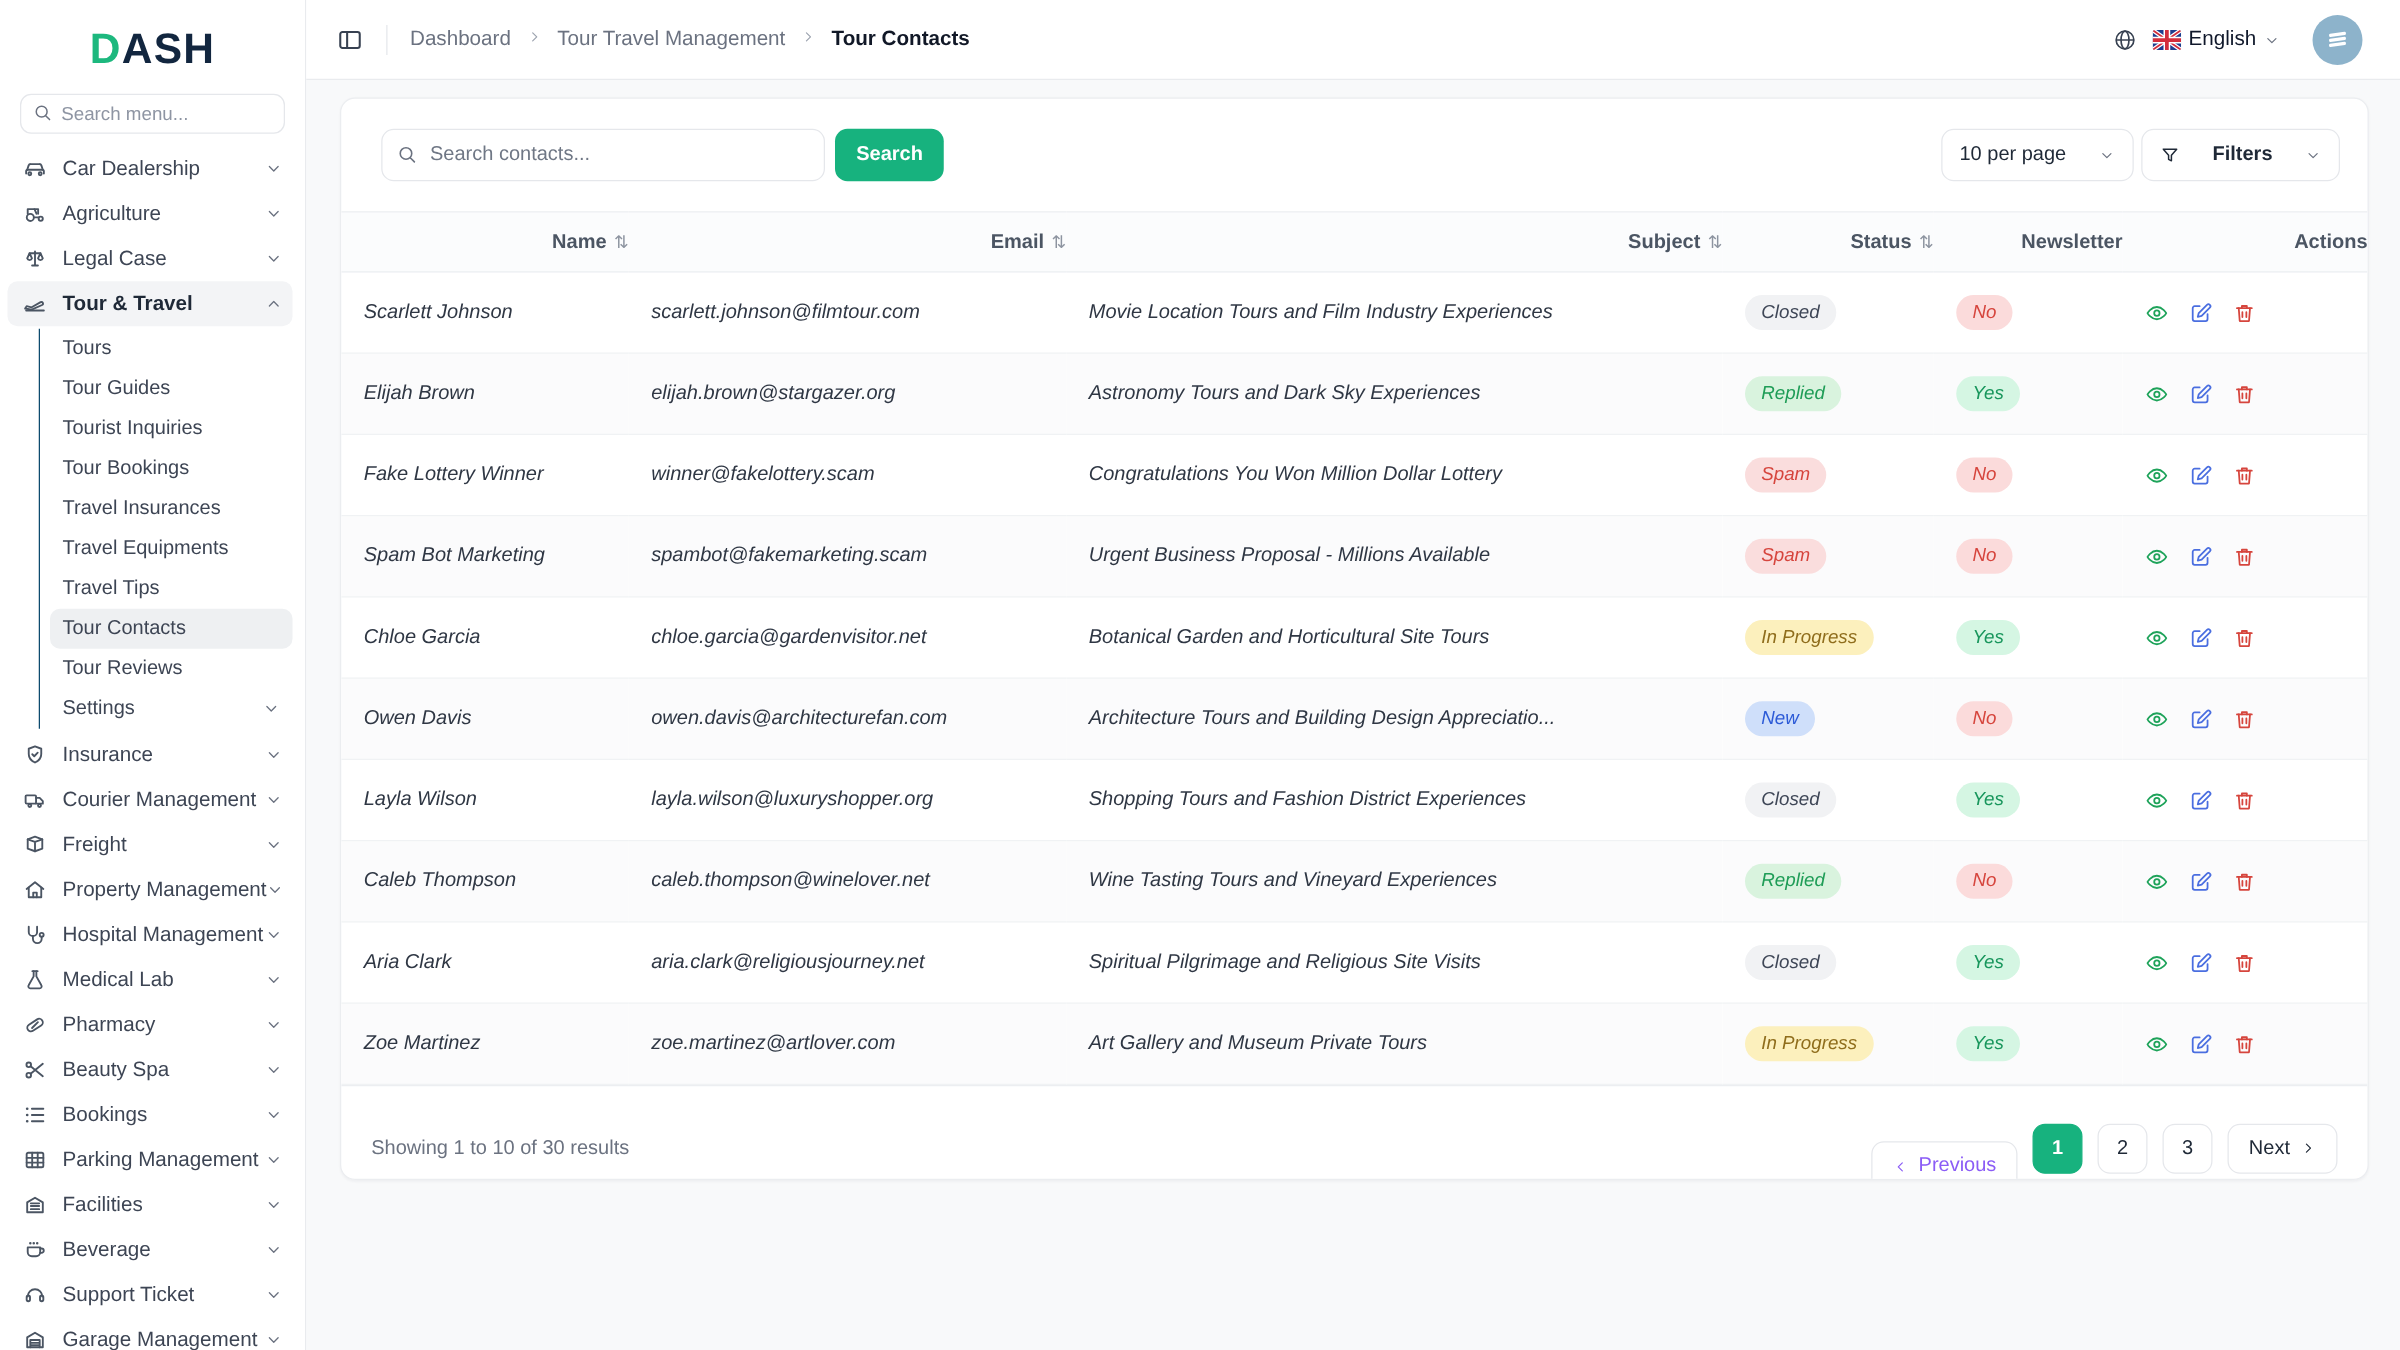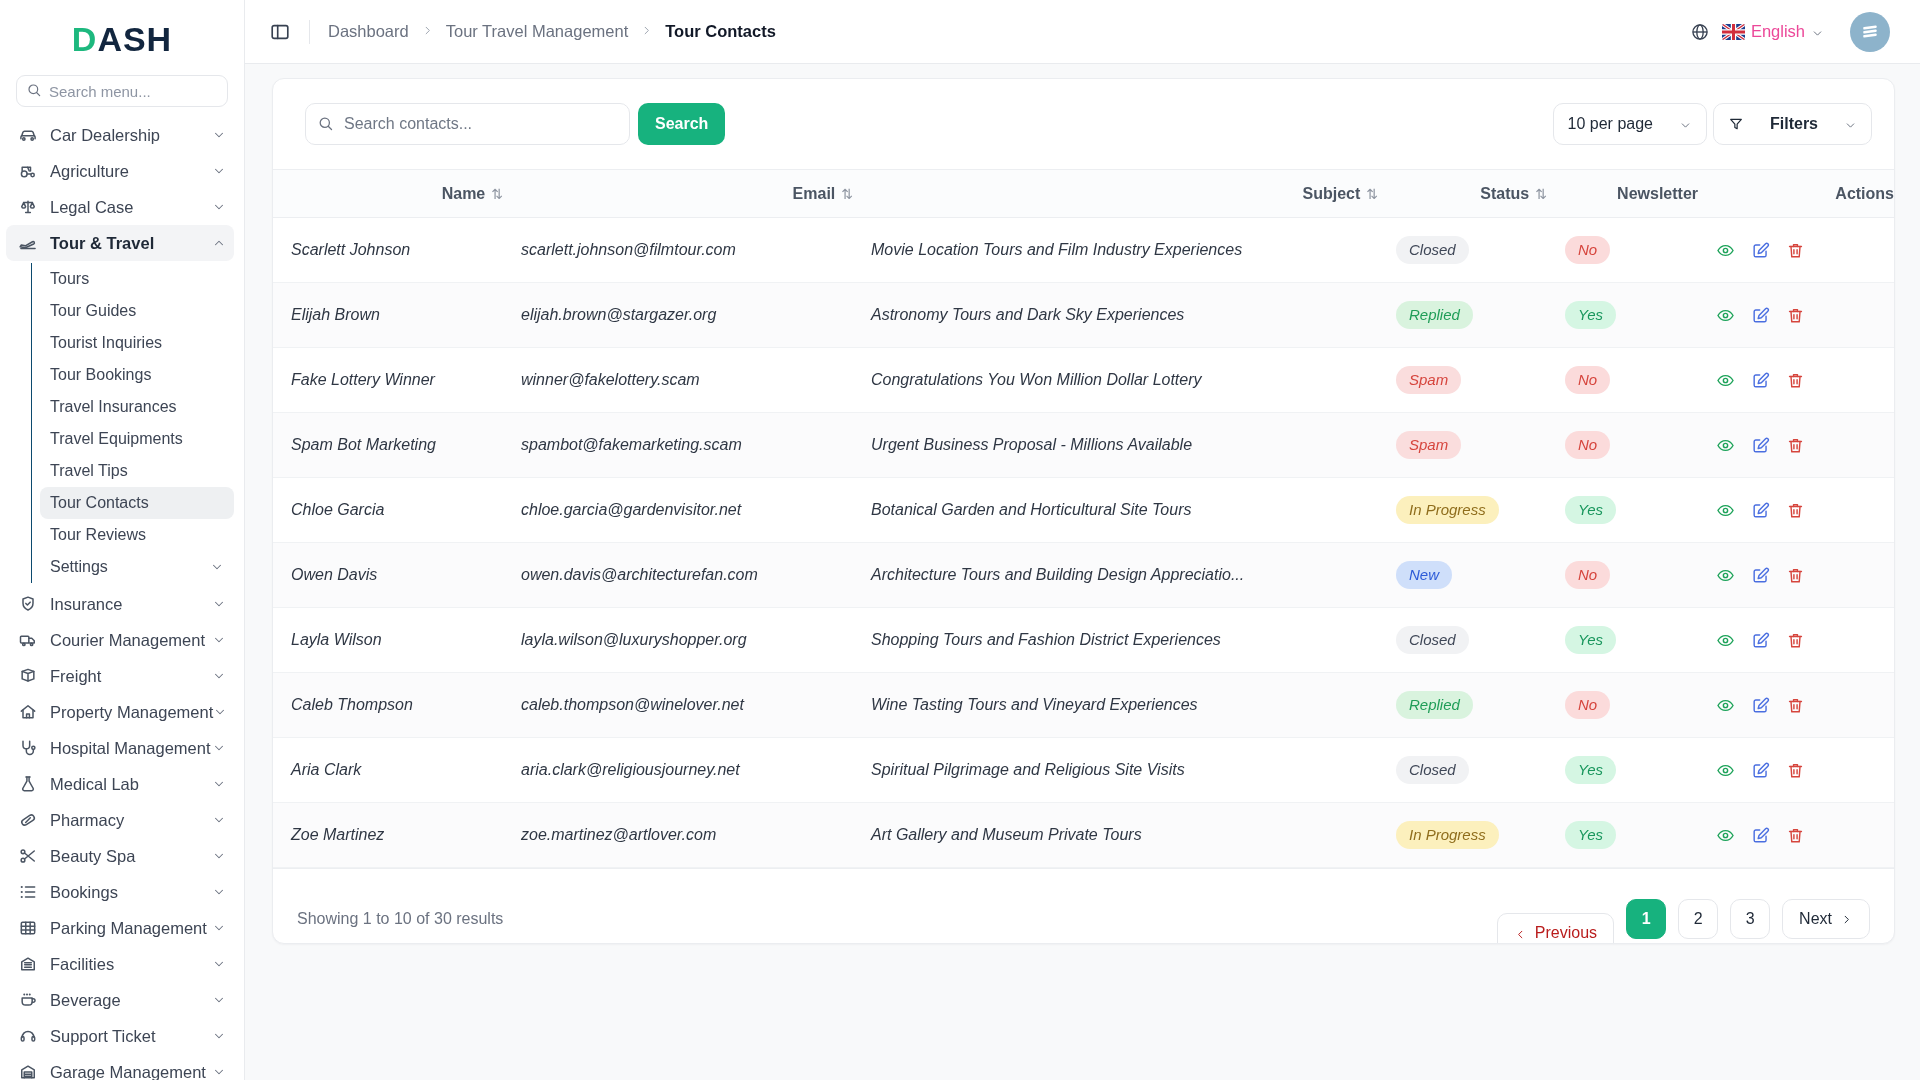--- a/index.html
+++ b/index.html
@@ -34,32 +34,32 @@
   .topbar { height:64px; background:#fff; border-bottom:1px solid #e9ebee; display:flex; align-items:center; padding:0 30px 0 24px; }
   .tog { width:22px; height:22px; color:#374151; cursor:pointer; }
   .tdiv { width:1px; height:24px; background:#e5e7eb; margin:0 18px; }
   .crumbs { display:flex; gap:12px; font-size:16.5px; }
   .crumb { color:#6b7280; cursor:pointer; }
   .crumb.last { color:#111827; font-weight:bold; cursor:default; }
   .crumb-sep { width:13px; height:13px; color:#9ca3af; }
   .top-right { margin-left:auto; display:flex; align-items:center; gap:12px; }
   .globe { width:20px; height:20px; color:#374151; cursor:pointer; }
   .flag { width:23px; height:16px; border-radius:2px; overflow:hidden; flex:none; }
-  .lang { display:flex; align-items:center; gap:6px; font-size:16.5px; color:#ec4899; cursor:pointer; }
+  .lang { display:flex; align-items:center; gap:6px; font-size:16.5px; color:#0f172a; cursor:pointer; }
   .lang .chev { width:13px; height:13px; color:#6b7280; }
   .avatar { width:40px; height:40px; border-radius:50%; background:#8db3cb; margin-left:14px; display:flex; align-items:center; justify-content:center; cursor:pointer; flex:none; }
   .avatar svg { width:24px; height:24px; }
 
   .content { flex:1; background:#f8f9fa; padding:14px 25px 0 27px; overflow:hidden; }
   .page-title { font-size:25px; font-weight:bold; color:#1f2937; margin:2px 0 16px 0; }
 
   .card { background:#fff; border:1px solid #ebedf0; border-radius:12px; box-shadow:0 1px 2px rgba(16,24,40,.04); height:866px; display:flex; flex-direction:column; overflow:hidden; }
   .toolbar { display:flex; align-items:center; padding:24px 22px 24px 32px; }
   .tsearch { position:relative; }
-  .tsearch input { width:325px; height:42px; border:1px solid #e5e7eb; border-radius:10px; padding:0 12px 0 38px; font-size:16px; color:#a16207; outline:none; font-family:inherit; }
+  .tsearch input { width:355px; height:42px; border:1px solid #e5e7eb; border-radius:10px; padding:0 12px 0 38px; font-size:16px; color:#a16207; outline:none; font-family:inherit; }
   .tsearch input::placeholder { color:#6f7785; }
   .tsearch .mag { position:absolute; left:12px; top:12px; width:17px; height:17px; color:#6b7280; }
   .btn-search { margin-left:8px; height:42px; padding:0 17px; background:#17b27e; color:#fff; border:none; border-radius:10px; font-size:16px; font-weight:bold; cursor:pointer; font-family:inherit; }
   .toolbar .spacer { flex:1; }
   .sel-btn { height:42px; display:flex; align-items:center; gap:26px; border:1px solid #e5e7eb; background:#fff; border-radius:10px; padding:0 14px; font-size:16px; color:#1f2937; cursor:pointer; font-family:inherit; }
   .sel-btn .chev { width:13px; height:13px; color:#6b7280; }
   .sel-btn .funnel { width:16px; height:16px; color:#1f2937; }
   .sel-btn + .sel-btn { margin-left:6px; }
 
   table { width:100%; border-collapse:collapse; table-layout:fixed; }
@@ -74,21 +74,21 @@
   .aicon { width:19px; height:19px; cursor:pointer; }
   .aicon.view { color:#1ea35a; }
   .aicon.edit { color:#4a6ee0; }
   .aicon.del { color:#d6453d; }
 
   .cfooter { margin-top:auto; border-top:1px solid #eceef1; display:flex; align-items:center; padding:15px 24px; }
   .summary { font-size:16px; color:#6b7280; }
   .pager { margin-left:auto; display:flex; align-items:center; gap:12px; }
   .pg-btn { height:40px; min-width:40px; display:flex; align-items:center; justify-content:center; gap:8px; border:1px solid #e5e7eb; background:#fff; border-radius:10px; font-size:16px; color:#1f2937; cursor:pointer; padding:0 16px; font-family:inherit; }
   .pg-btn .chev { width:13px; height:13px; }
-  .pg-btn.prev { color:#b91c1c;margin-top:29px; }
+  .pg-btn.prev { color:#8b5cf6;margin-top:29px; }
   .pg-num { padding:0; width:40px; }
   .pg-num.active { background:#17b27e; border-color:#17b27e; color:#fff; font-weight:bold; }
 </style>
 </head>
 <body>
 
 <div class="app">
 
   <aside class="sidebar">
     <div class="logo">

